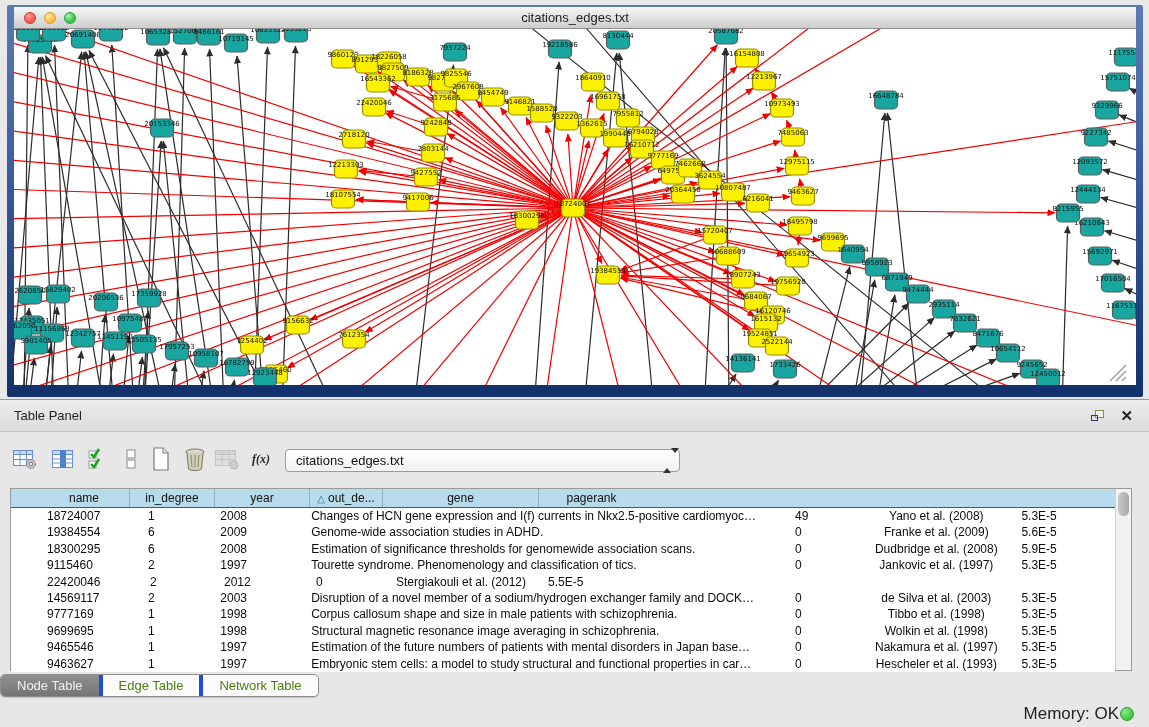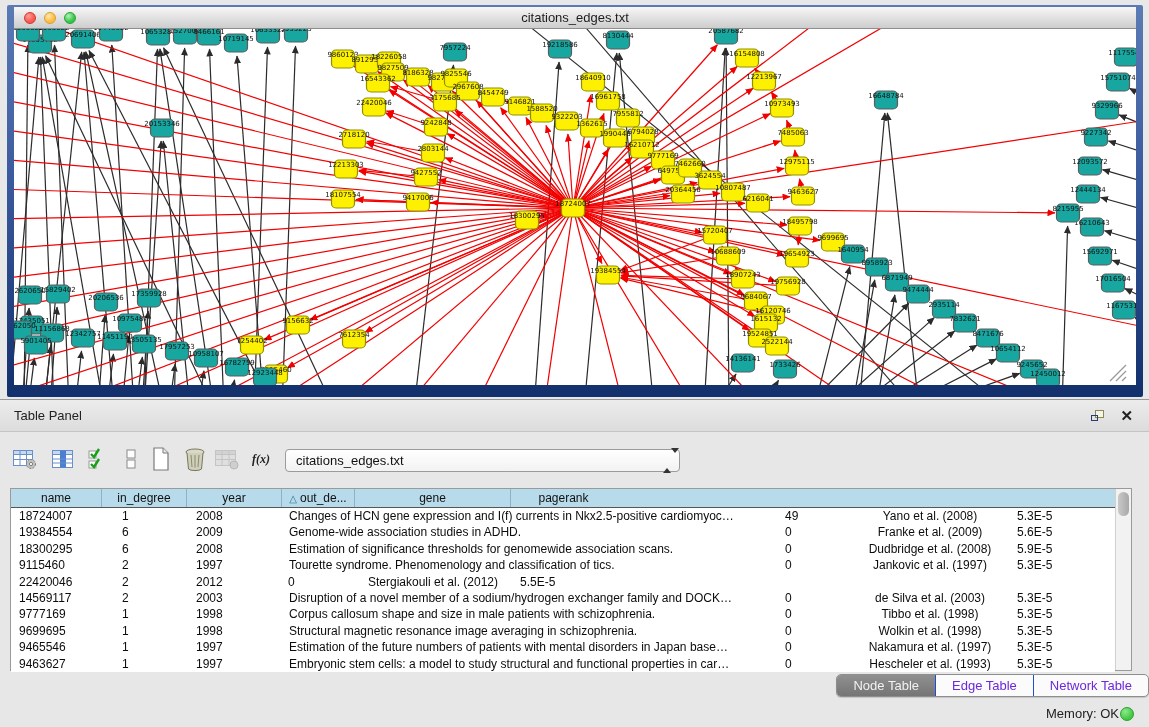--- a/index.html
+++ b/index.html
@@ -46,38 +46,38 @@
   .tablewrap { position:absolute; left:10px; top:88px; width:1122px; height:183px; background:#fff;
     border:1px solid #9a9a9a; }
   .thead { display:flex; height:19px; border-bottom:1px solid #555; background:#b7dbeb; width:1104px; }
   .th { font-size:12px; color:#111; text-align:center; line-height:18px; border-right:1px solid #8ab2c8;
     overflow:hidden; white-space:nowrap; }
   .th:last-child { border-right:none;text-align:center; }
   .sorttri { color:#2e7396; font-size:10px; margin-right:3px; }
   .tbody { width:1104px; }
   .tr { display:flex; height:16.4px; background:#fff; }
   .td { font-size:12px; color:#0c0c0c; line-height:16.4px; white-space:nowrap; overflow:hidden; }
-  .c0{width:91px; padding-left:8px;} .c1{width:85px; padding-left:20px;} .c2{width:95px; padding-left:9px;}
+  .c0{width:91px; padding-left:8px;margin-left:28px;} .c1{width:85px; padding-left:20px;} .c2{width:95px; padding-left:9px;}
   .c3{width:497px; padding-left:7px;} .c4{width:73px; padding-left:6px;} .c5{width:156px; text-align:center;}
   .c6{width:105px; padding-left:9px;}
   .vscroll { position:absolute; right:0; top:0; width:16px; height:100%; background:#f2f2f2; border-left:1px solid #d0d0d0; }
   .vthumb { position:absolute; left:2px; top:3px; width:11px; height:24px; background:linear-gradient(90deg,#c9c9c9,#a8a8a8);
     border-radius:6px; }
 
-  .tabsrow { position:absolute; left:0; top:274px; width:100%; display:flex; justify-content:flex-end; }
+  .tabsrow { position:absolute; left:0; top:274px; width:100%; display:flex; justify-content:flex-start; }
   .seg { display:flex; border:1px solid #8e8e8e; border-radius:5px; overflow:hidden; background:#fbfbfb;
     box-shadow:0 1px 1px rgba(0,0,0,.15); }
-  .seg .tab { font-size:13px; color:#6d28d9; padding:3px 16px; border-left:1px solid #1d4ed8; line-height:15px; }
+  .seg .tab { font-size:13px; color:#4d7c0f; padding:3px 16px; border-left:4px solid #1d4ed8; line-height:15px; }
   .seg .tab:first-child { border-left:none; }
   .seg .tab.active { background:linear-gradient(#909090,#757575); color:#f2f2f2; }
 
   
   .statusbar { position:absolute; left:0; top:700px; width:1149px; height:27px; background:#e7e7e7;
     display:flex; align-items:center; justify-content:flex-end; padding-right:14px; }
-  .statusbar span { font-size:13px; color:#222; margin-right:1px; }
+  .statusbar span { font-size:17px; color:#222; margin-right:1px; }
   .memdot { width:14px; height:14px; border-radius:50%; background:radial-gradient(circle at 35% 30%,#8ee88e,#3ec73e 70%);
     border:1px solid #2f9e2f; }
 </style>
 </head>
 <body>
 
 <div class="net-window">
   <div class="titlebar">
     <span class="tl red"></span>
     <span class="tl yellow"></span>

